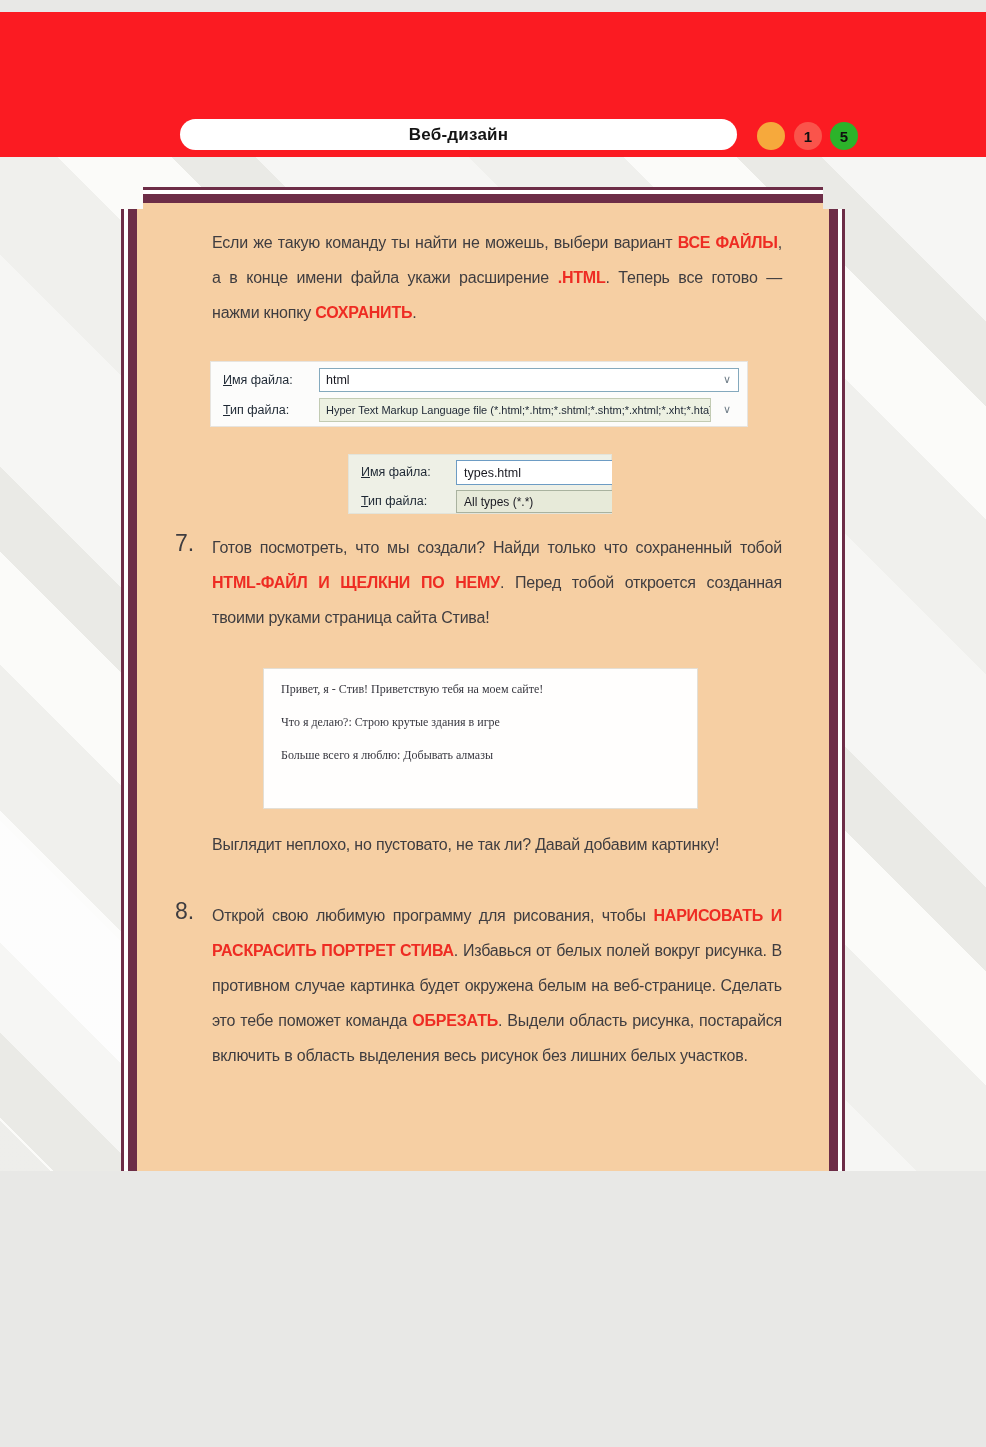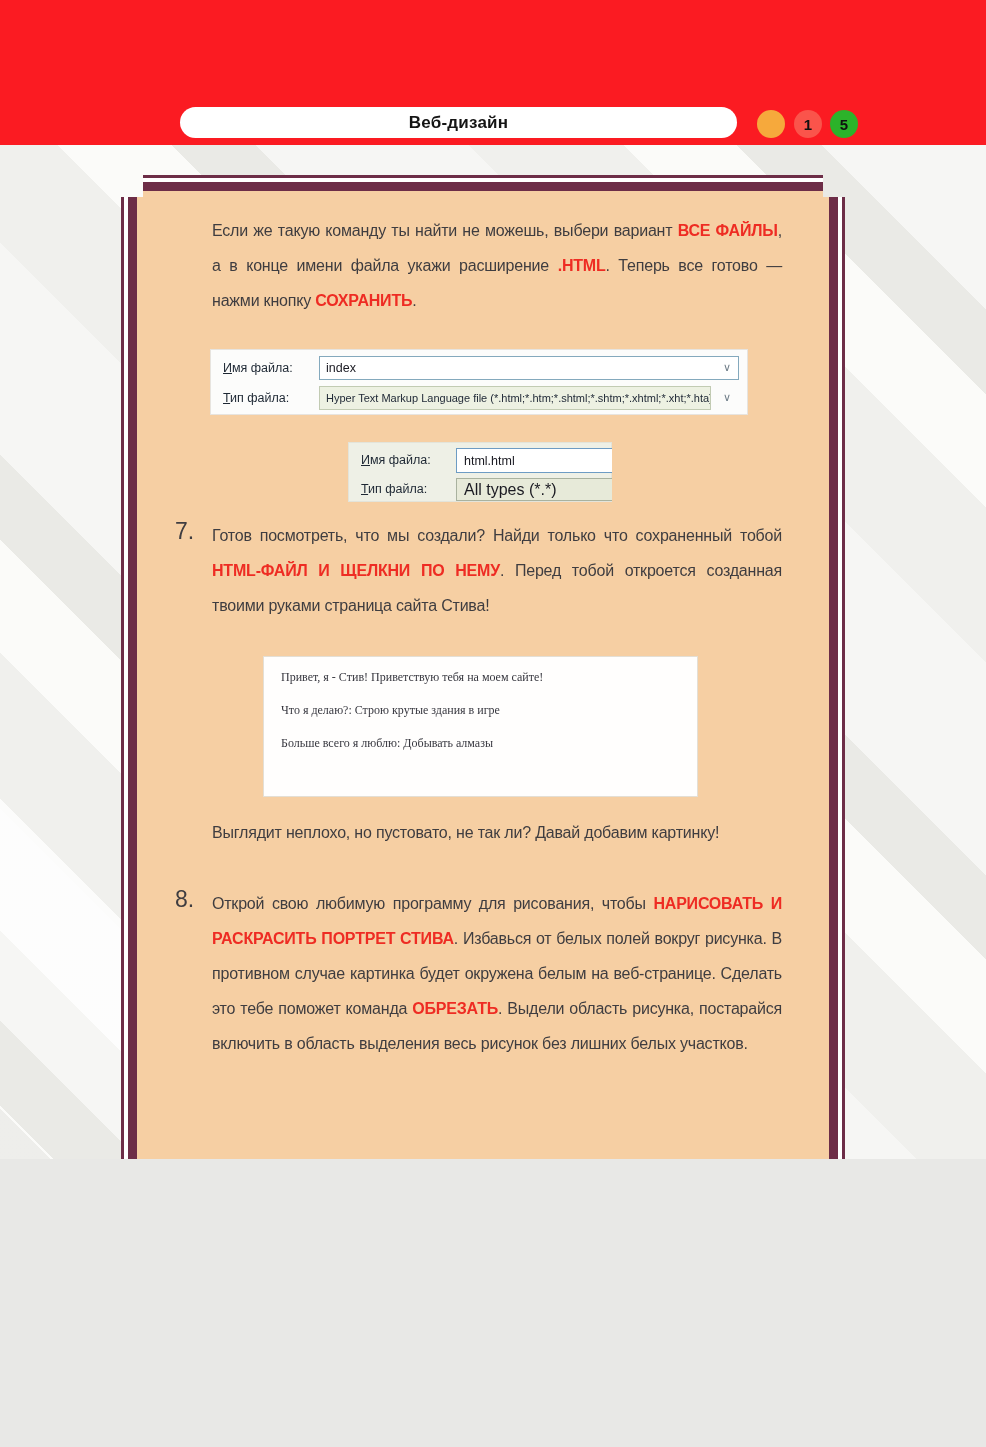--- a/index.html
+++ b/index.html
@@ -1,16 +1,16 @@
 <!DOCTYPE html>
 <html style="--header_red: #fb1b22; --accent_red: #ee2c23; --frame_maroon: #6d2d47; --panel_peach: #f6cfa3; --badge_orange: #f6a93c; --badge_light_red: #fa544b; --badge_green: #2cb32a; --text_dark: #3f3d40;"><head>
 <meta charset="utf-8">
 <style>
   html,body{margin:0;padding:0;background:#e8e8e6;}
-  .page{position:relative;width:986px;height:1159px;margin:0 auto;overflow:hidden;
+  .page{position:relative;width:986px;height:1159px;margin:12px auto;overflow:hidden;
         font-family:"Liberation Sans",sans-serif;background:#ffffff;}
 
   
   .bg-stripes{position:absolute;left:0;top:145px;width:986px;height:1229px;
     background:
       linear-gradient(45deg, rgba(222,222,218,.45) 0 12%, rgba(255,255,255,0) 12% 20%,
                       rgba(255,255,255,.8) 20% 26%, rgba(255,255,255,0) 26%),
       repeating-linear-gradient(45deg, #f0f0ed 0 110px, #fbfbf9 110px 190px,
                       #eaeae6 190px 250px, #f6f6f4 250px 400px);}
 
@@ -64,21 +64,21 @@
   .field{position:absolute;box-sizing:border-box;font-size:12.5px;color:#1a1a22;
          display:flex;align-items:center;white-space:nowrap;overflow:hidden;}
   .chev{font-size:11px;color:#6f7d88;line-height:1;}
   .chev-abs{position:absolute;}
   .d1-input{left:108px;top:6px;width:420px;height:24px;background:#fff;border:1px solid #84a9bd;padding:0 20px 0 6px;}
   .d1-combo{left:108px;top:36px;width:392px;height:24px;background:#edf1e2;border:1px solid #c2cbb3;
             padding:0 4px 0 6px;font-size:11px;color:#222b38;}
   .d2-input{left:107px;top:5px;width:156px;height:25px;background:#fff;border:1px solid #6d9cc4;
             border-right:none;padding:0 4px 0 7px;}
   .d2-combo{left:107px;top:35px;width:156px;height:23px;background:#e7ead9;border:1px solid #a9b29f;
-            border-right:none;padding:0 4px 0 7px;font-size:16px;}
+            border-right:none;padding:0 4px 0 7px;font-size:12px;}
 
   
   .webshot{position:absolute;left:263px;top:656px;width:435px;height:141px;background:#fffefd;
            border:1px solid #e4dfd5;box-sizing:border-box;padding:13px 0 0 17px;}
   .webline{font-family:"Liberation Serif",serif;font-size:12px;color:#37373f;
            margin-bottom:18px;white-space:nowrap;}
 </style>
 </head>
 <body>
 
@@ -105,34 +105,34 @@
     <div class="f f2"></div>
     <div class="f f3"></div>
     <div class="f f4"></div>
   </div>
 
   <div class="copy" style="left:212px;top:213px;width:570px;"><span>Если же такую команду ты найти не можешь, выбери вариант </span><span class="accent">ВСЕ ФАЙЛЫ</span><span>, а в конце имени файла укажи расширение </span><span class="accent">.HTML</span><span>. Теперь все го­тово — нажми кнопку </span><span class="accent">СОХРАНИТЬ</span><span>.</span></div>
 
   <div class="dlg dlg1">
     <div class="dlg-label" style="left:12px;top:11px;">Имя файла:</div>
     <div class="field d1-input">
-      <span>index</span>
+      <span>html</span>
     </div>
     <span class="chev chev-abs" style="left:512px;top:12px;">∨</span>
     <div class="dlg-label" style="left:12px;top:41px;">Тип файла:</div>
     <div class="field d1-combo">
       <span>Hyper Text Markup Language file (*.html;*.htm;*.shtml;*.shtm;*.xhtml;*.xht;*.hta)</span>
     </div>
     <span class="chev chev-abs" style="left:512px;top:42px;">∨</span>
   </div>
 
   <div class="dlg dlg2">
     <div class="dlg-label" style="left:12px;top:10px;">Имя файла:</div>
     <div class="field d2-input">
-      <span>html.html</span>
+      <span>types.html</span>
     </div>
     <div class="dlg-label" style="left:12px;top:39px;">Тип файла:</div>
     <div class="field d2-combo">
       <span>All types (*.*)</span>
     </div>
   </div>
 
   <div class="list-item" style="left:175px;top:518px;width:607px;">
     <span class="item-number">7.</span>
     <div class="copy item-text" style="position:relative;"><span>Готов посмотреть, что мы создали? Найди толь­ко что сохраненный тобой </span><span class="accent">HTML-ФАЙЛ И ЩЕЛ­КНИ ПО НЕМУ</span><span>. Перед тобой откроется создан­ная твоими руками страница сайта Стива!</span></div>

